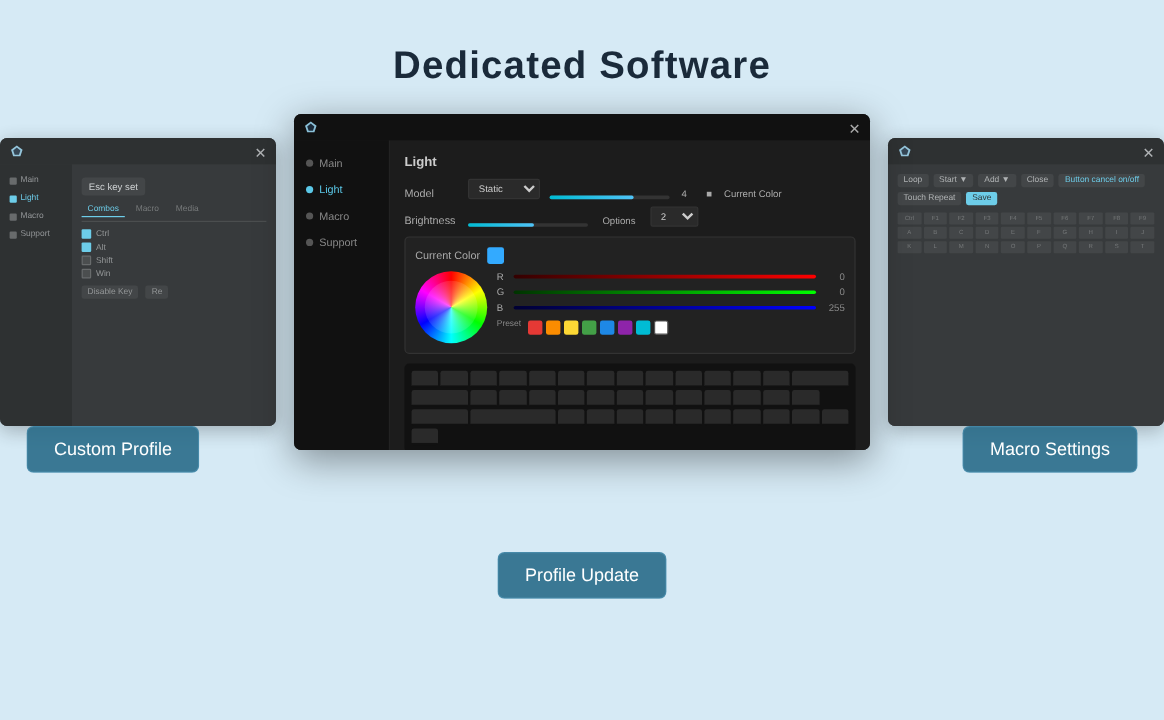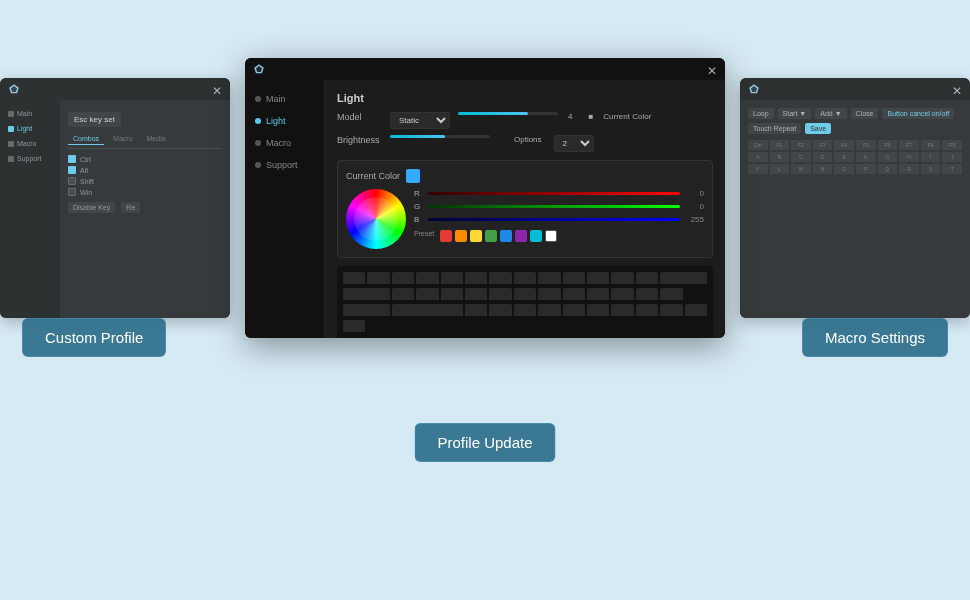--- a/index.html
+++ b/index.html
@@ -147,21 +147,21 @@
     }
     .panel-title {
       font-size: 11px;
       color: #ccc;
       font-weight: 600;
       margin-bottom: 8px;
     }
 
     .light-row {
       display: flex;
-      align-items: flex-start;
+      align-items: flex-end;
       margin-bottom: 6px;
       font-size: 9px;
       color: #999;
       gap: 8px;
     }
     .light-label {
       width: 45px;
       color: #aaa;
     }
     .light-select {
@@ -440,20 +440,21 @@
       left: 50%;
       transform: translateX(-50%);
       top: 365px;
       z-index: 20;
     }
   </style>
 </head>
 <body>
 
 <div class="header">
+  <div class="main-title">Dedicated  Software</div>
 </div>
 
 <div class="screenshots-area">
 
   <div class="screenshot-left">
     <div class="win-titlebar">
       <svg class="win-logo" viewBox="0 0 20 20">
         <path d="M10 2 L18 8 L15 17 H5 L2 8 Z" fill="#8ac0d8"></path>
         <path d="M10 5 L15 9 L13 15 H7 L5 9 Z" fill="#1a2a3a"></path>
       </svg>
@@ -555,21 +556,21 @@
           <span style="font-size:8px;color:#aaa;margin-left:2px">4</span>
           <span style="font-size:8px;color:#aaa;margin-left:8px">■</span>
           <span style="font-size:8px;color:#aaa;margin-left:2px">Current Color</span>
         </div>
 
         <div class="light-row">
           <span class="light-label">Brightness</span>
           <div class="slider-track" style="width:80px">
             <div class="slider-fill" style="width:55%"></div>
           </div>
-          <span style="font-size:8px;color:#aaa;margin-left:16px">Options</span>
+          <span style="font-size:8px;color:#aaa;margin-left:4px">Options</span>
           <select class="light-select" style="margin-left:4px;width:40px">
             <option>2</option>
           </select>
         </div>
 
         <div class="color-picker-area">
           <div class="color-picker-title">
             <span>Current Color</span>
             <div class="current-color-box"></div>
           </div>

